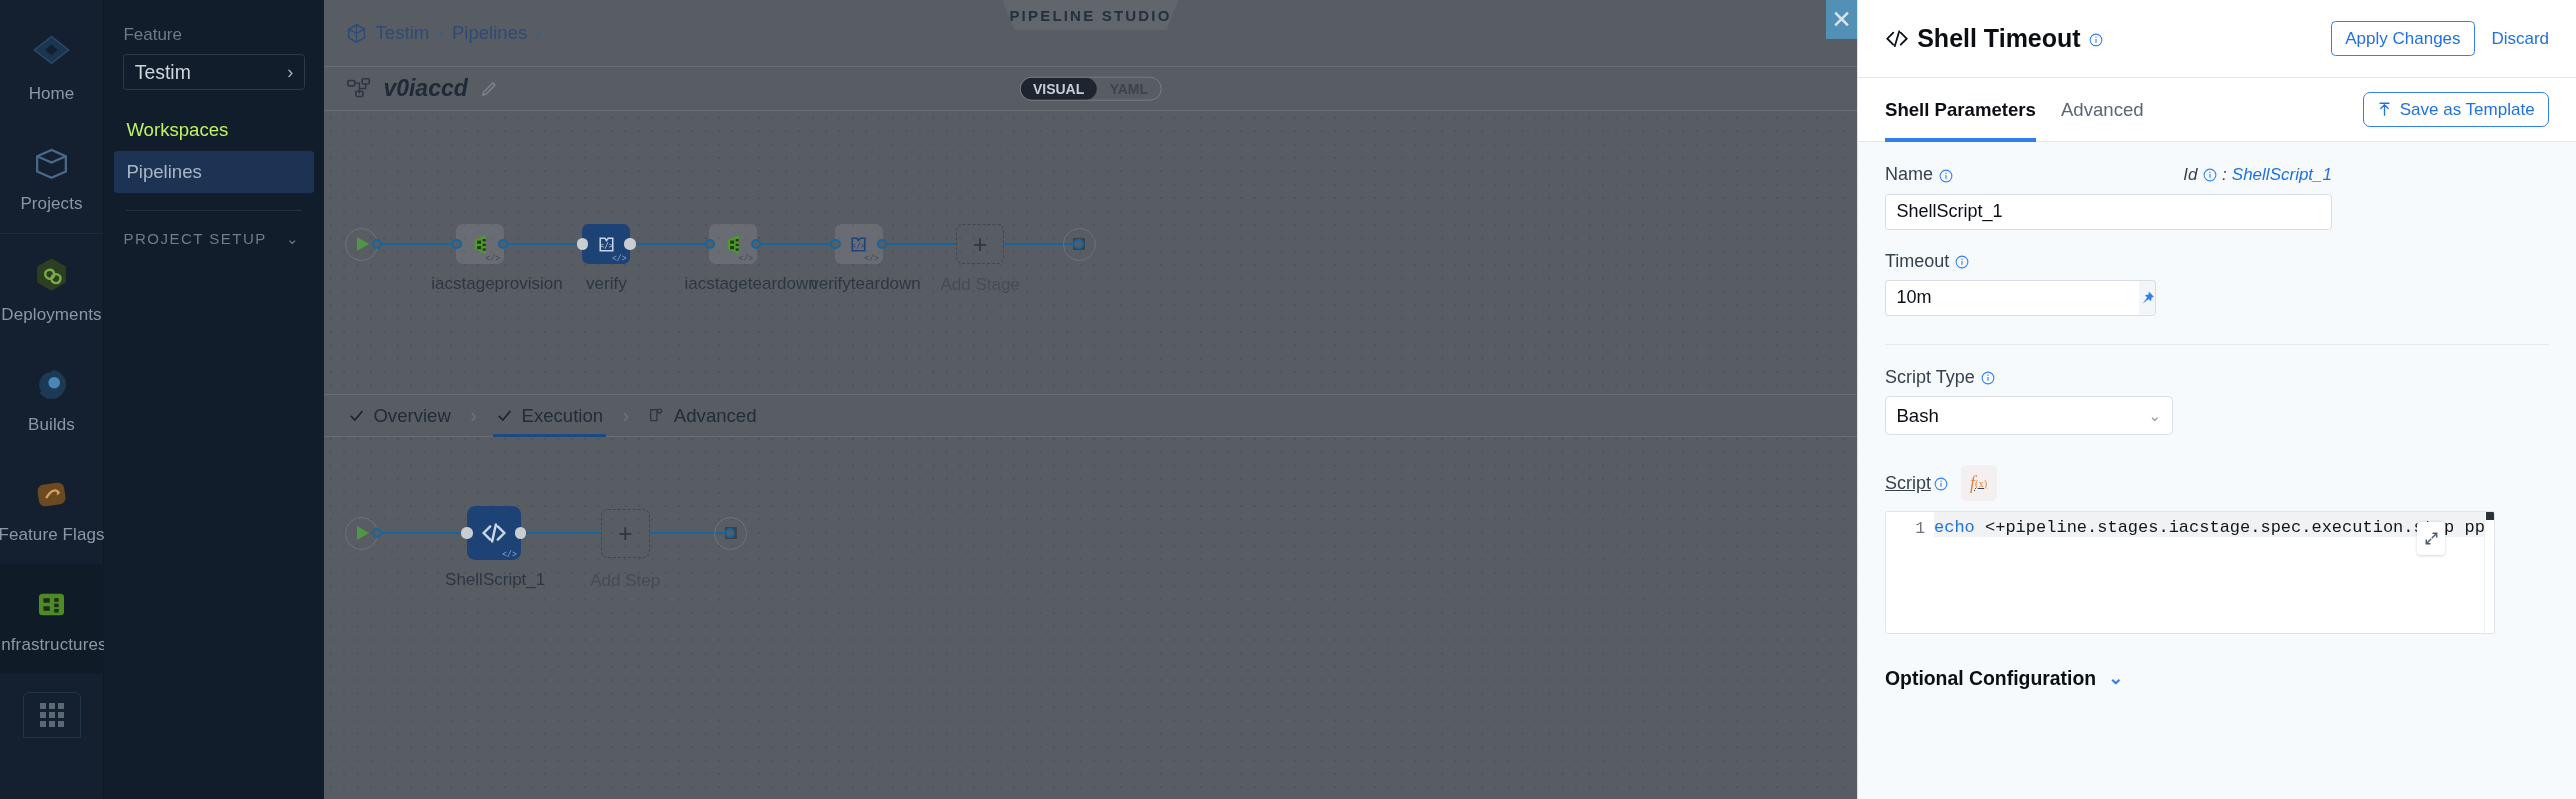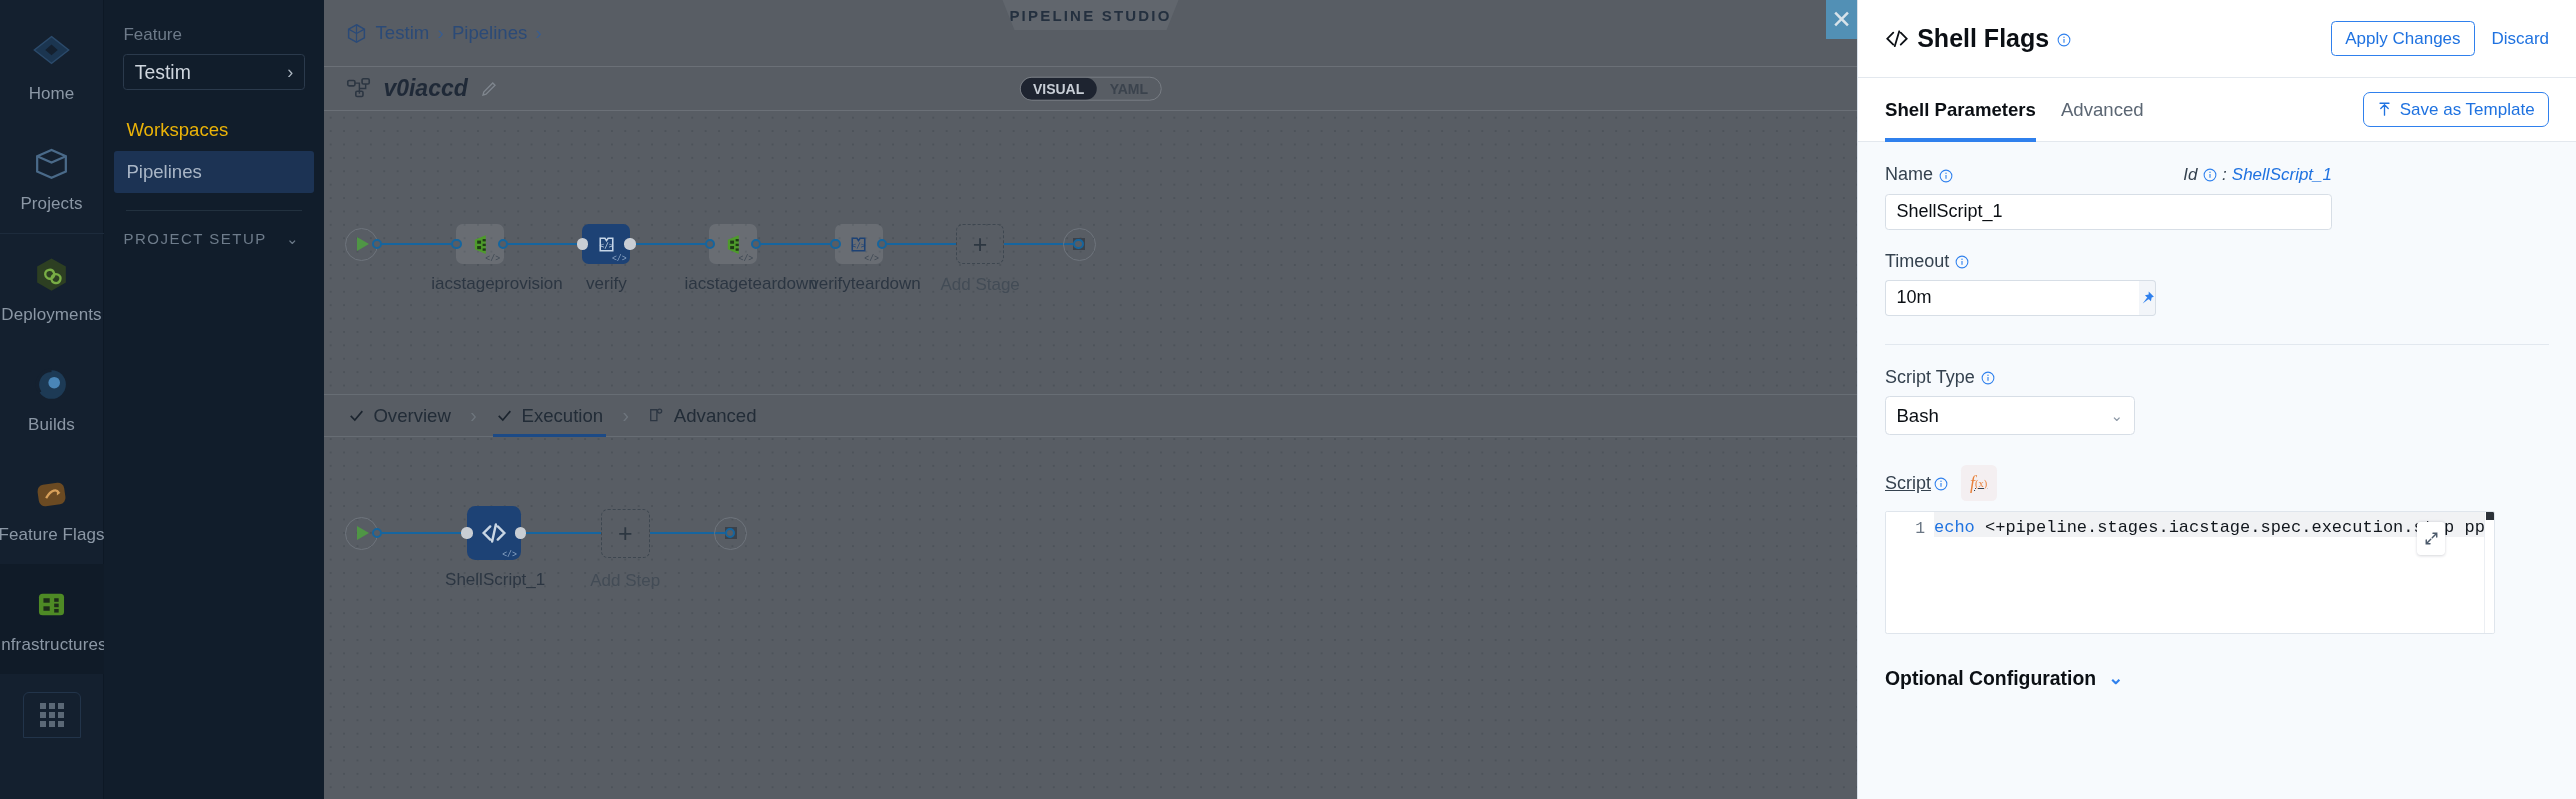--- a/index.html
+++ b/index.html
@@ -47,21 +47,21 @@
   .proj-caption { color: #6d7a89; font-size: 17px; margin-bottom: 9px; }
   .proj-select {
     height: 36px; border: 0.7px solid #2b3a4c; border-radius: 3.7px;
     display: flex; align-items: center; justify-content: space-between;
     padding: 0 10.4px; color: #cfd6de; font-size: 19.4px; cursor: pointer;
   }
   .proj-select .chev { color: #aab4bf; font-size: 18px; }
   .proj-nav { margin-top: 19.4px; }
   .proj-nav-item {
     height: 42px; display: flex; align-items: center; padding-left: 12.7px;
-    color: #eab308; font-size: 18.6px; border-radius: 3px; cursor: pointer;
+    color: #bef264; font-size: 18.6px; border-radius: 3px; cursor: pointer;
     margin: 0 -9.7px;
   }
   .proj-nav-item.active { background: #1c3354; color: #a9b6c6; }
   .proj-divider { height: 0.7px; background: #22313f; margin: 16.4px 3px 0 3px; }
   .proj-setup {
     margin-top: 19.4px; display:flex; align-items:center; justify-content: space-between;
     color: #6e7c8b; font-size: 15px; letter-spacing: 1.5px; cursor: pointer; padding-right: 4.5px;
   }
 
   
@@ -209,21 +209,21 @@
     font-size: 18px; color: #0b0f14; font-family:"Liberation Sans", sans-serif;
   }
   .timeout-wrap { margin-top: 8.2px; display:flex; width: 254px; }
   .timeout-wrap input { flex:1; height:36px; border:0.7px solid #d7dee6; border-right:none;
     border-radius:3.7px 0 0 3.7px; padding: 0 10.4px; font-size: 18px; color:#0b0f14; background:#fff;
     font-family:"Liberation Sans", sans-serif; }
   .pin-btn { width: 33px; height:36px; border:0.7px solid #d7dee6; border-left:none;
     border-radius: 0 3.7px 3.7px 0; background:#f2f5f9; display:flex; align-items:center; justify-content:center; cursor:pointer;}
   .pin-ico { width:16.4px; height:16.4px; display:block; }
   .hr { height:0.7px; background:#e2e8ef; margin: 28px 0 0 0; }
-  .select-wrap { margin-top: 8.2px; width: 250px; position: relative; }
+  .select-wrap { margin-top: 8.2px; width: 288px; position: relative; }
   .select-wrap select {
     width:100%; height:39px; border:0.7px solid #d7dee6; border-radius:4.5px; background:#fff;
     padding: 0 10.4px; font-size: 18.6px; color:#0b0f14; appearance:none;
     font-family:"Liberation Sans", sans-serif; cursor:pointer;
   }
   .select-wrap .caret { position:absolute; right:12px; top:50%; transform:translateY(-50%);
     pointer-events:none; color:#8b97a5; font-size:15px; }
   .fx-btn {
     width: 36px; height: 36px; border-radius: 5.2px; background:#f4eff1;
     display:flex; align-items:center; justify-content:center; cursor:pointer;
@@ -569,21 +569,21 @@
 
   <div class="panel">
 
     <div class="panel-head">
       <div class="panel-title">
         <span>
           <svg class="code-ico" viewBox="0 0 32 26">
             <path d="M11 5 3 13l8 8M21 5l8 8-8 8M19 3l-6 20" fill="none" stroke="#0b0f14" stroke-width="2.4" stroke-linecap="round"></path>
           </svg>
         </span>
-        <span>Shell Flags</span>
+        <span>Shell Timeout</span>
         <span>
           <svg class="info" viewBox="0 0 20 20">
               <circle cx="10" cy="10" r="8.4" fill="none" stroke="#2f80ed" stroke-width="1.5"></circle>
               <path d="M10 8.6v5.2" stroke="#2f80ed" stroke-width="1.6"></path>
               <circle cx="10" cy="6.1" r="1" fill="#2f80ed"></circle>
             </svg>
         </span>
       </div>
       <div class="head-actions">
         <button class="btn-outline">Apply Changes</button>

